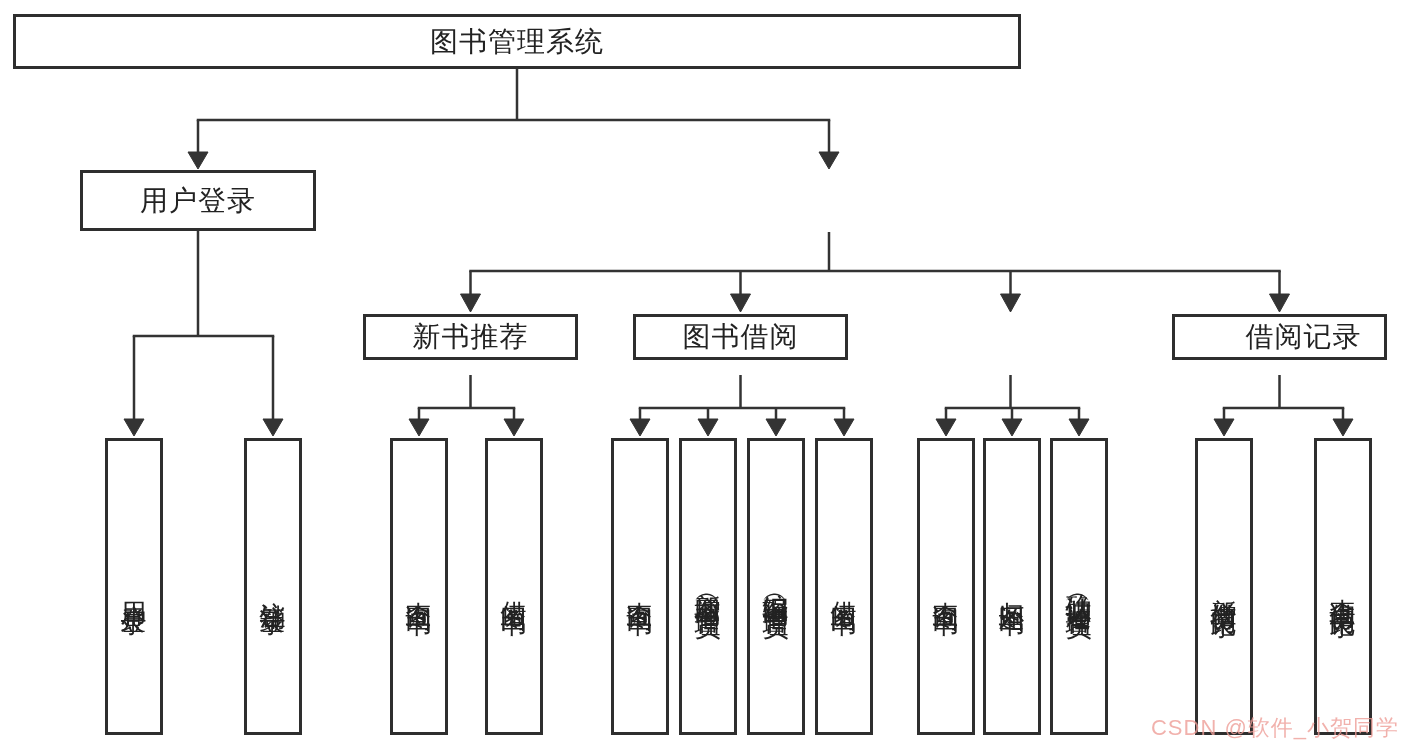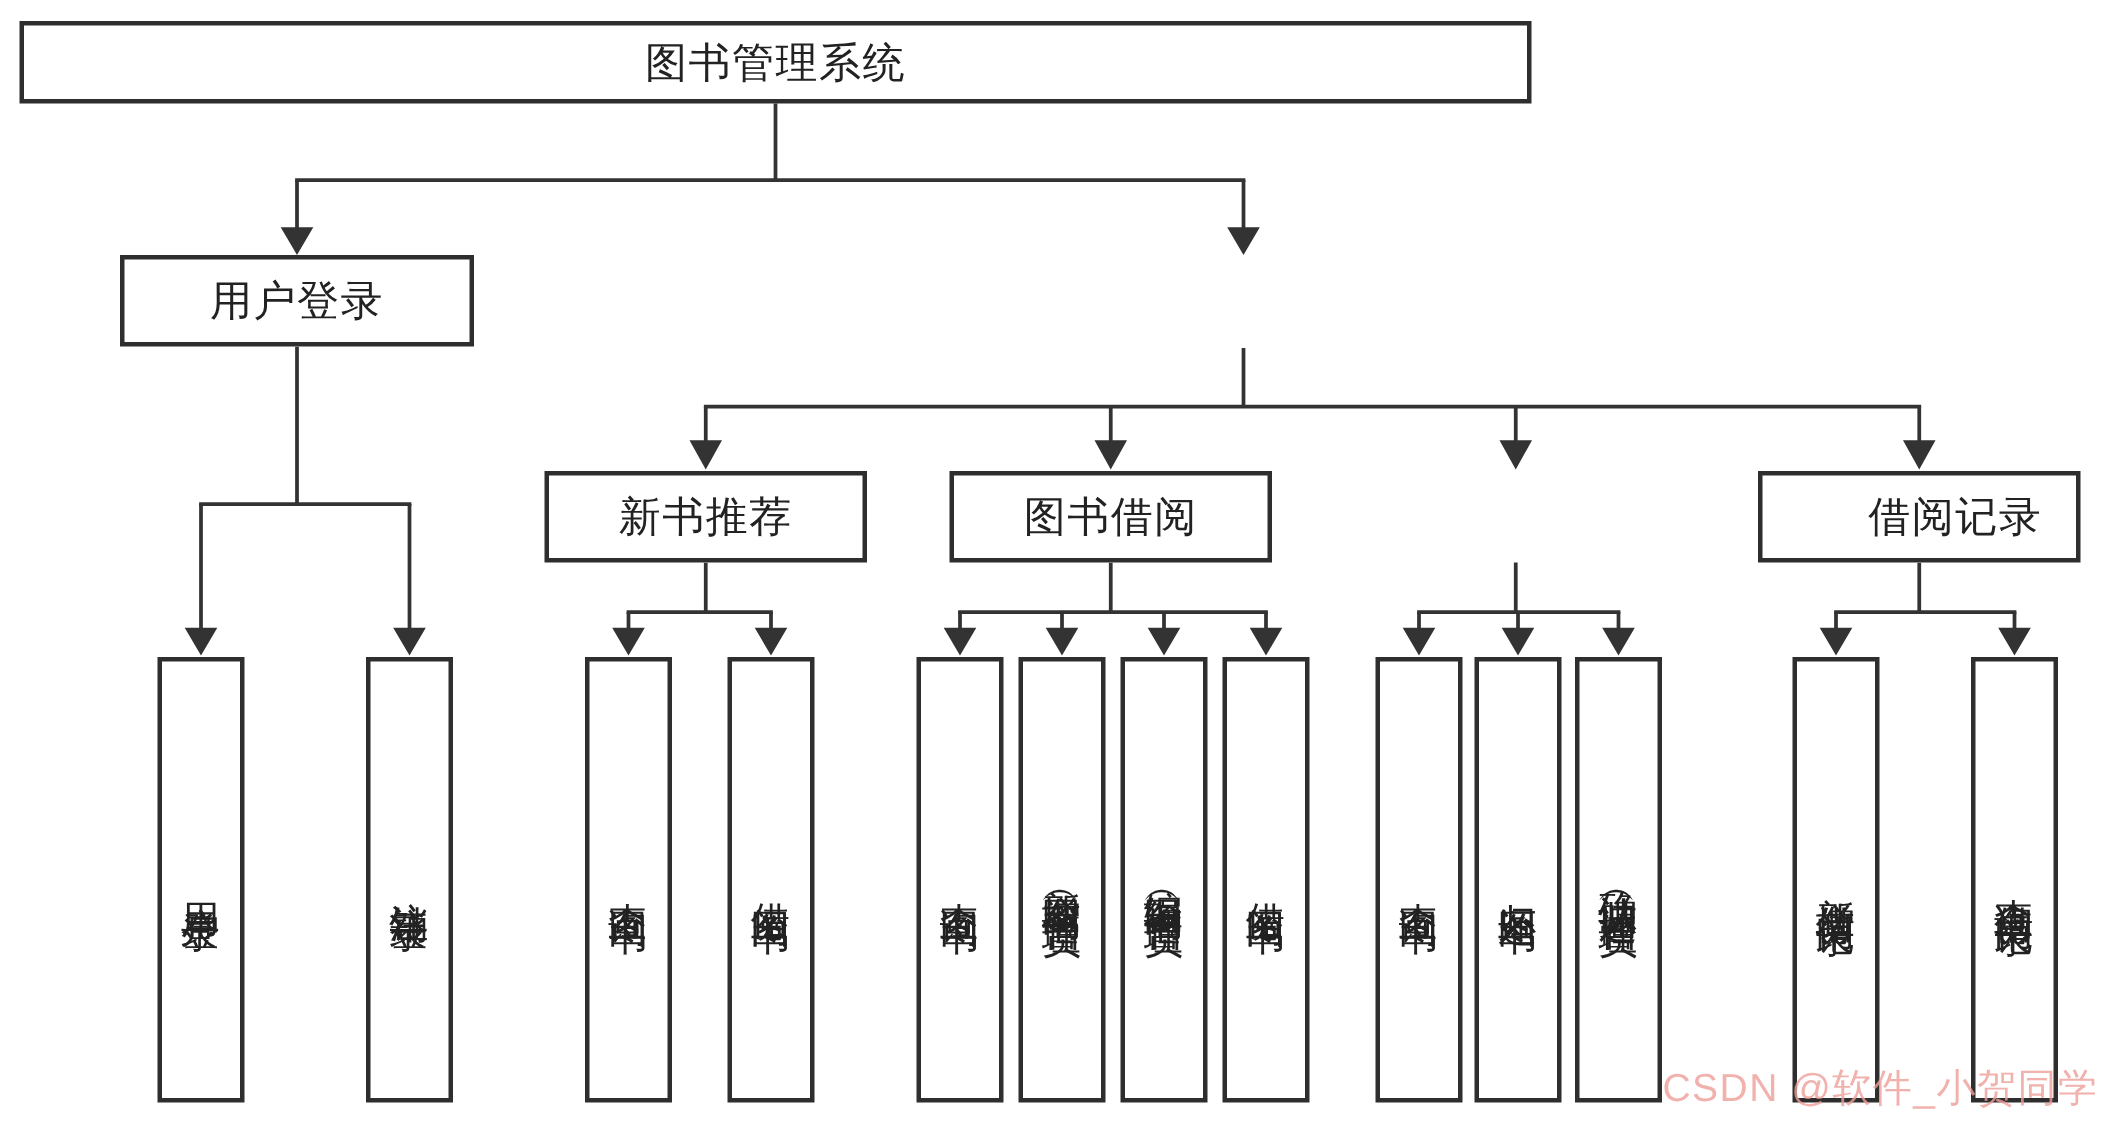--- a/index.html
+++ b/index.html
@@ -39,33 +39,33 @@
   }
   .vbox .vtext {
     writing-mode: vertical-rl;
     text-orientation: mixed;
     letter-spacing: 3px;
     line-height: 1;
   }
   .watermark {
     position: absolute;
     right: 6px; bottom: 4px;
-    font-size: 26px;
+    font-size: 22px;
     letter-spacing: 1px;
     color: #ee9e98;
     opacity: 0.8;
     z-index: 5;
     white-space: nowrap;
   }
 
   
   #root-box   { left: 13px;  top: 14px;  width: 1008px; height: 55px; }
   #login-box  { left: 80px;  top: 170px; width: 236px;  height: 61px; }
   #mgmt-box   { left: 712px; top: 170px; width: 233px;  height: 62px; }
-  .lvl3 { top: 314px; width: 215px; height: 61px; }
+  .lvl3 { top: 314px; width: 215px; height: 46px; }
   #newbook-box { left: 363px; }
   #borrow-box  { left: 633px; }
   #current-box { left: 903px; }
   #records-box { left: 1172px; padding-left: 48px; }
 
   #leaf-login1 { left: 105px; width: 58px; height: 297px; }
   #leaf-login2 { left: 244px; width: 58px; height: 297px; }
   #leaf-nb1 { left: 390px; }
   #leaf-nb2 { left: 485px; }
   #leaf-bb1 { left: 611px; }

